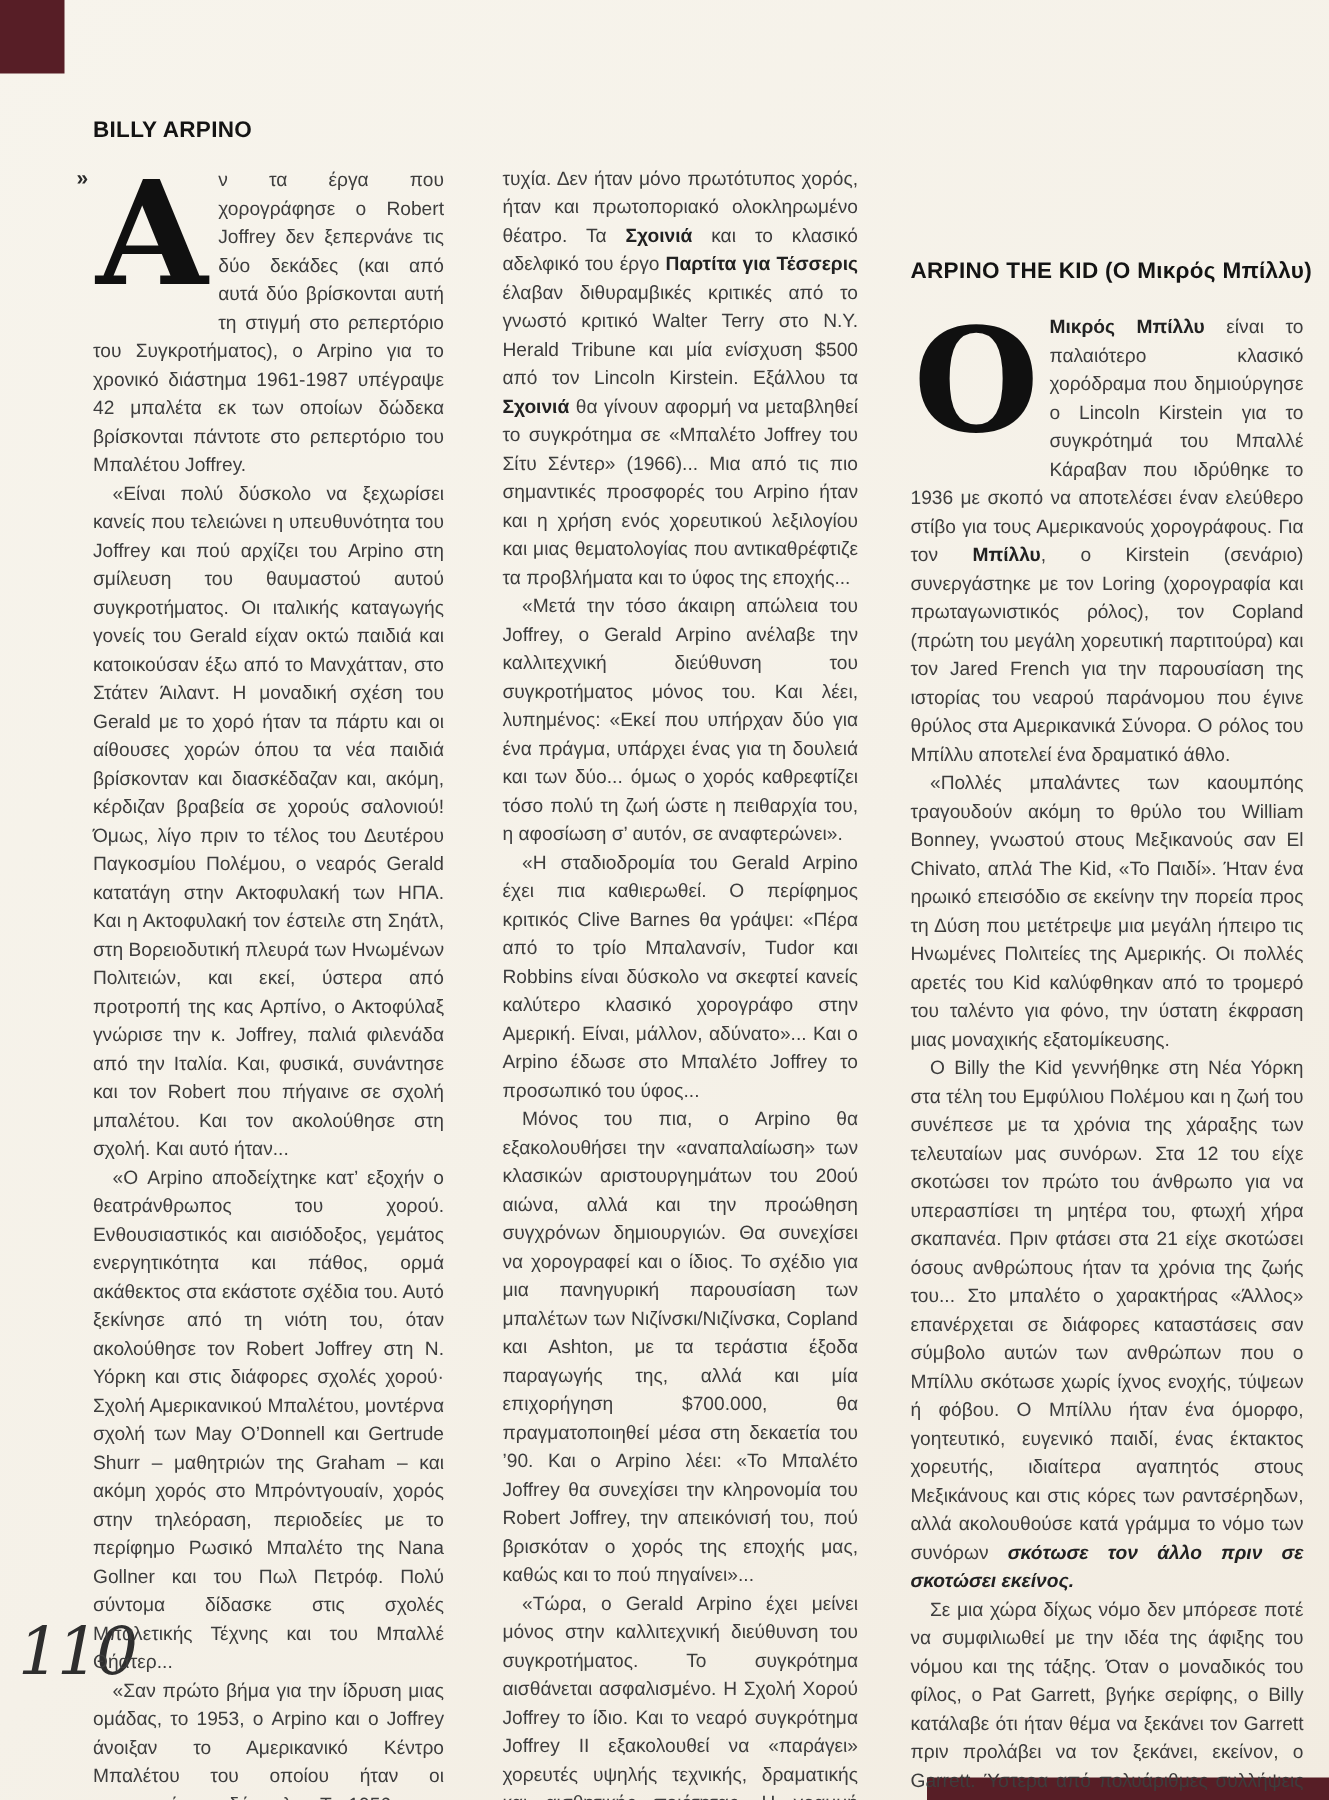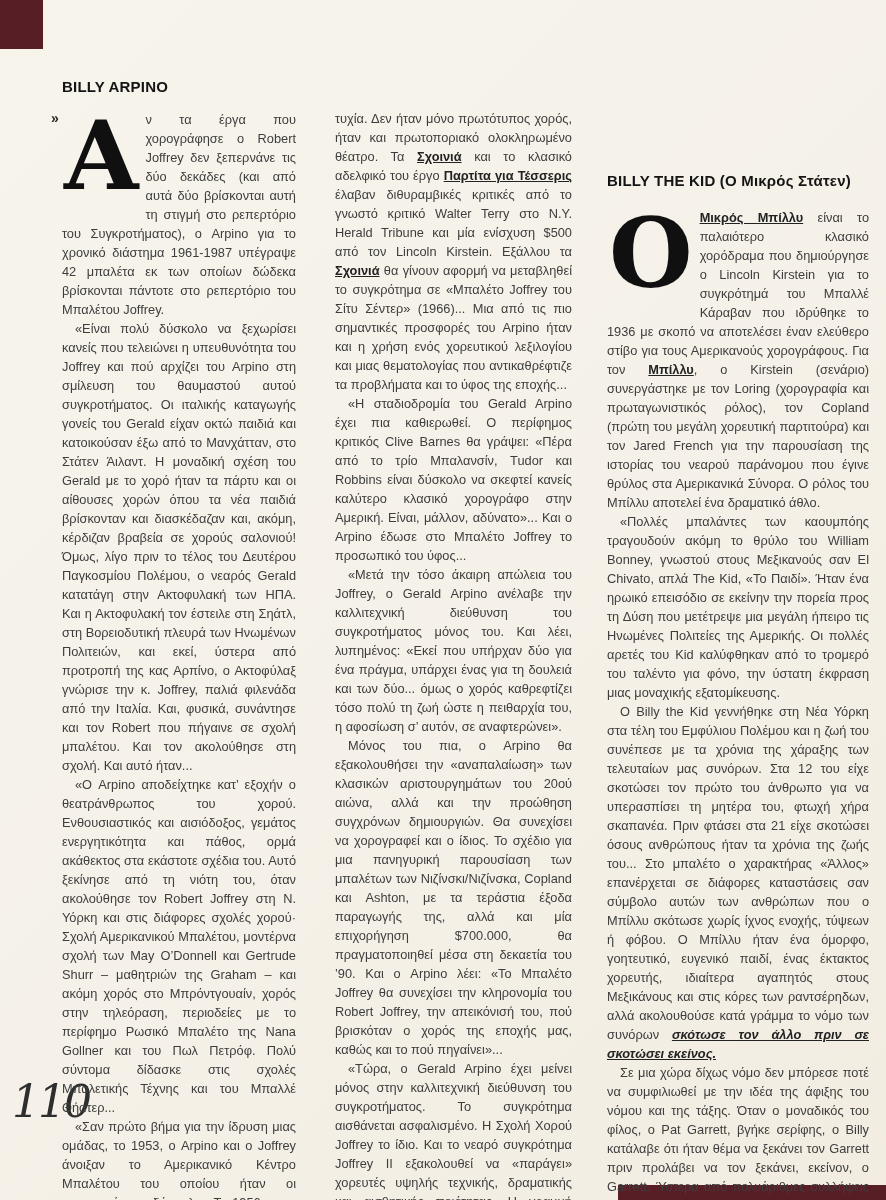--- a/index.html
+++ b/index.html
@@ -61,21 +61,21 @@
     font-size:96px;
     line-height:0.9;
     height:93px;
     margin:3px 7px 0 2px;
     color:#101010;
   }
   .quote-mark {
     position:absolute; left:-11px; top:-1px;
     font-size:14px; font-weight:bold; color:#2a2a2a;
   }
-  .seg-b { font-weight:bold; color:#222;text-decoration:underline; }
+  .seg-b { font-weight:bold; color:#222; }
   .seg-i { font-style:italic; }
 </style>
 </head>
 <body>
 
 <div class="page">
   <div class="corner-square"></div>
   <div class="corner-bar"></div>
 
   <div class="page-number">110</div>
@@ -86,29 +86,29 @@
         <p class="has-dropcap"><span class="quote-mark">»</span><span class="dropcap">Α</span><span>ν τα έργα που χορογράφησε ο Robert Joffrey δεν ξεπερνάνε τις δύο δεκάδες (και από αυτά δύο βρίσκονται αυτή τη στιγμή στο ρεπερτόριο του Συγκροτήματος), ο Arpino για το χρονικό διάστημα 1961-1987 υπέγραψε 42 μπαλέτα εκ των οποίων δώδεκα βρίσκονται πάντοτε στο ρεπερτόριο του Μπαλέτου Joffrey.</span></p>
         <p><span>«Είναι πολύ δύσκολο να ξεχωρίσει κανείς που τελειώνει η υπευθυνότητα του Joffrey και πού αρχίζει του Arpino στη σμίλευση του θαυμαστού αυτού συγκροτήματος. Οι ιταλικής καταγωγής γονείς του Gerald είχαν οκτώ παιδιά και κατοικούσαν έξω από το Μανχάτταν, στο Στάτεν Άιλαντ. Η μοναδική σχέση του Gerald με το χορό ήταν τα πάρτυ και οι αίθουσες χορών όπου τα νέα παιδιά βρίσκονταν και διασκέδαζαν και, ακόμη, κέρδιζαν βραβεία σε χορούς σαλονιού! Όμως, λίγο πριν το τέλος του Δευτέρου Παγκοσμίου Πολέμου, ο νεαρός Gerald κατατάγη στην Ακτοφυλακή των ΗΠΑ. Και η Ακτοφυλακή τον έστειλε στη Σηάτλ, στη Βορειοδυτική πλευρά των Ηνωμένων Πολιτειών, και εκεί, ύστερα από προτροπή της κας Αρπίνο, ο Ακτοφύλαξ γνώρισε την κ. Joffrey, παλιά φιλενάδα από την Ιταλία. Και, φυσικά, συνάντησε και τον Robert που πήγαινε σε σχολή μπαλέτου. Και τον ακολούθησε στη σχολή. Και αυτό ήταν...</span></p>
         <p><span>«Ο Arpino αποδείχτηκε κατ’ εξοχήν ο θεατράνθρωπος του χορού. Ενθουσιαστικός και αισιόδοξος, γεμάτος ενεργητικότητα και πάθος, ορμά ακάθεκτος στα εκάστοτε σχέδια του. Αυτό ξεκίνησε από τη νιότη του, όταν ακολούθησε τον Robert Joffrey στη Ν. Υόρκη και στις διάφορες σχολές χορού· Σχολή Αμερικανικού Μπαλέτου, μοντέρνα σχολή των May O’Donnell και Gertrude Shurr – μαθητριών της Graham – και ακόμη χορός στο Μπρόντγουαίν, χορός στην τηλεόραση, περιοδείες με το περίφημο Ρωσικό Μπαλέτο της Nana Gollner και του Πωλ Πετρόφ. Πολύ σύντομα δίδασκε στις σχολές Μπαλετικής Τέχνης και του Μπαλλέ Θήατερ...</span></p>
         <p><span>«Σαν πρώτο βήμα για την ίδρυση μιας ομάδας, το 1953, ο Arpino και ο Joffrey άνοιξαν το Αμερικανικό Κέντρο Μπαλέτου του οποίου ήταν οι σημαντικότεροι δάσκαλοι. Το 1956, στην περίφημη εκείνη ολιγομελή χορευτική ομάδα που όργωνε την Αμερική, ο Gerald ήταν ο πρώτος χορευτής. Η ομάδα λεγόταν ήδη Μπαλέτο Robert Joffrey...</span></p>
       </div>
   </section>
 
   <section class="col col-2">
     <div class="col-body">
         <p class="no-indent"><span>τυχία. Δεν ήταν μόνο πρωτότυπος χορός, ήταν και πρωτοποριακό ολοκληρωμένο θέατρο. Τα </span><span class="seg-b">Σχοινιά</span><span> και το κλασικό αδελφικό του έργο </span><span class="seg-b">Παρτίτα για Τέσσερις</span><span> έλαβαν διθυραμβικές κριτικές από το γνωστό κριτικό Walter Terry στο N.Y. Herald Tribune και μία ενίσχυση $500 από τον Lincoln Kirstein. Εξάλλου τα </span><span class="seg-b">Σχοινιά</span><span> θα γίνουν αφορμή να μεταβληθεί το συγκρότημα σε «Μπαλέτο Joffrey του Σίτυ Σέντερ» (1966)... Μια από τις πιο σημαντικές προσφορές του Arpino ήταν και η χρήση ενός χορευτικού λεξιλογίου και μιας θεματολογίας που αντικαθρέφτιζε τα προβλήματα και το ύφος της εποχής...</span></p>
+        <p><span>«Μετά την τόσο άκαιρη απώλεια του Joffrey, ο Gerald Arpino ανέλαβε την καλλιτεχνική διεύθυνση του συγκροτήματος μόνος του. Και λέει, λυπημένος: «Εκεί που υπήρχαν δύο για ένα πράγμα, υπάρχει ένας για τη δουλειά και των δύο... όμως ο χορός καθρεφτίζει τόσο πολύ τη ζωή ώστε η πειθαρχία του, η αφοσίωση σ’ αυτόν, σε αναφτερώνει».</span></p>
         <p><span>«Η σταδιοδρομία του Gerald Arpino έχει πια καθιερωθεί. Ο περίφημος κριτικός Clive Barnes θα γράψει: «Πέρα από το τρίο Μπαλανσίν, Tudor και Robbins είναι δύσκολο να σκεφτεί κανείς καλύτερο κλασικό χορογράφο στην Αμερική. Είναι, μάλλον, αδύνατο»... Και ο Arpino έδωσε στο Μπαλέτο Joffrey το προσωπικό του ύφος...</span></p>
-        <p><span>«Μετά την τόσο άκαιρη απώλεια του Joffrey, ο Gerald Arpino ανέλαβε την καλλιτεχνική διεύθυνση του συγκροτήματος μόνος του. Και λέει, λυπημένος: «Εκεί που υπήρχαν δύο για ένα πράγμα, υπάρχει ένας για τη δουλειά και των δύο... όμως ο χορός καθρεφτίζει τόσο πολύ τη ζωή ώστε η πειθαρχία του, η αφοσίωση σ’ αυτόν, σε αναφτερώνει».</span></p>
         <p><span>Μόνος του πια, ο Arpino θα εξακολουθήσει την «αναπαλαίωση» των κλασικών αριστουργημάτων του 20ού αιώνα, αλλά και την προώθηση συγχρόνων δημιουργιών. Θα συνεχίσει να χορογραφεί και ο ίδιος. Το σχέδιο για μια πανηγυρική παρουσίαση των μπαλέτων των Νιζίνσκι/Νιζίνσκα, Copland και Ashton, με τα τεράστια έξοδα παραγωγής της, αλλά και μία επιχορήγηση $700.000, θα πραγματοποιηθεί μέσα στη δεκαετία του ’90. Και ο Arpino λέει: «Το Μπαλέτο Joffrey θα συνεχίσει την κληρονομία του Robert Joffrey, την απεικόνισή του, πού βρισκόταν ο χορός της εποχής μας, καθώς και το πού πηγαίνει»...</span></p>
         <p><span>«Τώρα, ο Gerald Arpino έχει μείνει μόνος στην καλλιτεχνική διεύθυνση του συγκροτήματος. Το συγκρότημα αισθάνεται ασφαλισμένο. Η Σχολή Χορού Joffrey το ίδιο. Και το νεαρό συγκρότημα Joffrey II εξακολουθεί να «παράγει» χορευτές υψηλής τεχνικής, δραματικής και αισθητικής ποιότητας. Η γραμμή εξακολουθεί να είναι ίδια, τα οράματα του Robert και του Gerald ήταν ίδια, οι δυό μαζί όρθωσαν το συγκρότημα, με την ίδια «ιδέα», την ίδια «άποψη». Το χρέος απέναντι στον Robert Joffrey είναι τεράστιο, όμως η ζωή, η τέχνη συνεχίζεται. Και γι’ αυτό τα λόγια του Gerald Arpino είναι σημαδιακά: «Θέλω να γράψω ιστορία, όχι απλώς να την επαναλάβω»».</span></p>
       </div>
   </section>
 
   <section class="col col-3">
-    <h1 class="article-title">BILLY THE KID (Ο Μικρός Στάτεν)</h1>
+    <h1 class="article-title">ARPINO THE KID (Ο Μικρός Μπίλλυ)</h1>
     <div class="col-body">
         <p class="has-dropcap"><span class="dropcap">Ο</span><span class="seg-b">Μικρός Μπίλλυ</span><span> είναι το παλαιότερο κλασικό χορόδραμα που δημιούργησε ο Lincoln Kirstein για το συγκρότημά του Μπαλλέ Κάραβαν που ιδρύθηκε το 1936 με σκοπό να αποτελέσει έναν ελεύθερο στίβο για τους Αμερικανούς χορογράφους. Για τον </span><span class="seg-b">Μπίλλυ</span><span>, ο Kirstein (σενάριο) συνεργάστηκε με τον Loring (χορογραφία και πρωταγωνιστικός ρόλος), τον Copland (πρώτη του μεγάλη χορευτική παρτιτούρα) και τον Jared French για την παρουσίαση της ιστορίας του νεαρού παράνομου που έγινε θρύλος στα Αμερικανικά Σύνορα. Ο ρόλος του Μπίλλυ αποτελεί ένα δραματικό άθλο.</span></p>
         <p><span>«Πολλές μπαλάντες των καουμπόης τραγουδούν ακόμη το θρύλο του William Bonney, γνωστού στους Μεξικανούς σαν El Chivato, απλά The Kid, «Το Παιδί». Ήταν ένα ηρωικό επεισόδιο σε εκείνην την πορεία προς τη Δύση που μετέτρεψε μια μεγάλη ήπειρο τις Ηνωμένες Πολιτείες της Αμερικής. Οι πολλές αρετές του Kid καλύφθηκαν από το τρομερό του ταλέντο για φόνο, την ύστατη έκφραση μιας μοναχικής εξατομίκευσης.</span></p>
         <p><span>Ο Billy the Kid γεννήθηκε στη Νέα Υόρκη στα τέλη του Εμφύλιου Πολέμου και η ζωή του συνέπεσε με τα χρόνια της χάραξης των τελευταίων μας συνόρων. Στα 12 του είχε σκοτώσει τον πρώτο του άνθρωπο για να υπερασπίσει τη μητέρα του, φτωχή χήρα σκαπανέα. Πριν φτάσει στα 21 είχε σκοτώσει όσους ανθρώπους ήταν τα χρόνια της ζωής του... Στο μπαλέτο ο χαρακτήρας «Άλλος» επανέρχεται σε διάφορες καταστάσεις σαν σύμβολο αυτών των ανθρώπων που ο Μπίλλυ σκότωσε χωρίς ίχνος ενοχής, τύψεων ή φόβου. Ο Μπίλλυ ήταν ένα όμορφο, γοητευτικό, ευγενικό παιδί, ένας έκτακτος χορευτής, ιδιαίτερα αγαπητός στους Μεξικάνους και στις κόρες των ραντσέρηδων, αλλά ακολουθούσε κατά γράμμα το νόμο των συνόρων </span><span class="seg-b seg-i">σκότωσε τον άλλο πριν σε σκοτώσει εκείνος.</span></p>
         <p><span>Σε μια χώρα δίχως νόμο δεν μπόρεσε ποτέ να συμφιλιωθεί με την ιδέα της άφιξης του νόμου και της τάξης. Όταν ο μοναδικός του φίλος, ο Pat Garrett, βγήκε σερίφης, ο Billy κατάλαβε ότι ήταν θέμα να ξεκάνει τον Garrett πριν προλάβει να τον ξεκάνει, εκείνον, ο Garrett. Ύστερα από πολυάριθμες συλλήψεις και δραπετεύσεις, ο Garrett παγίδεψε τελικά το Παιδί καθώς κοιμόταν άοπλο στο σπίτι της μυστηριακής Μεξικάνας αγαπημένης του. (Από το πρόγραμμα του Μπαλλέ Κάραβαν, 1938).</span></p>
       </div>
   </section>
 </div>
 
 </body></html>

